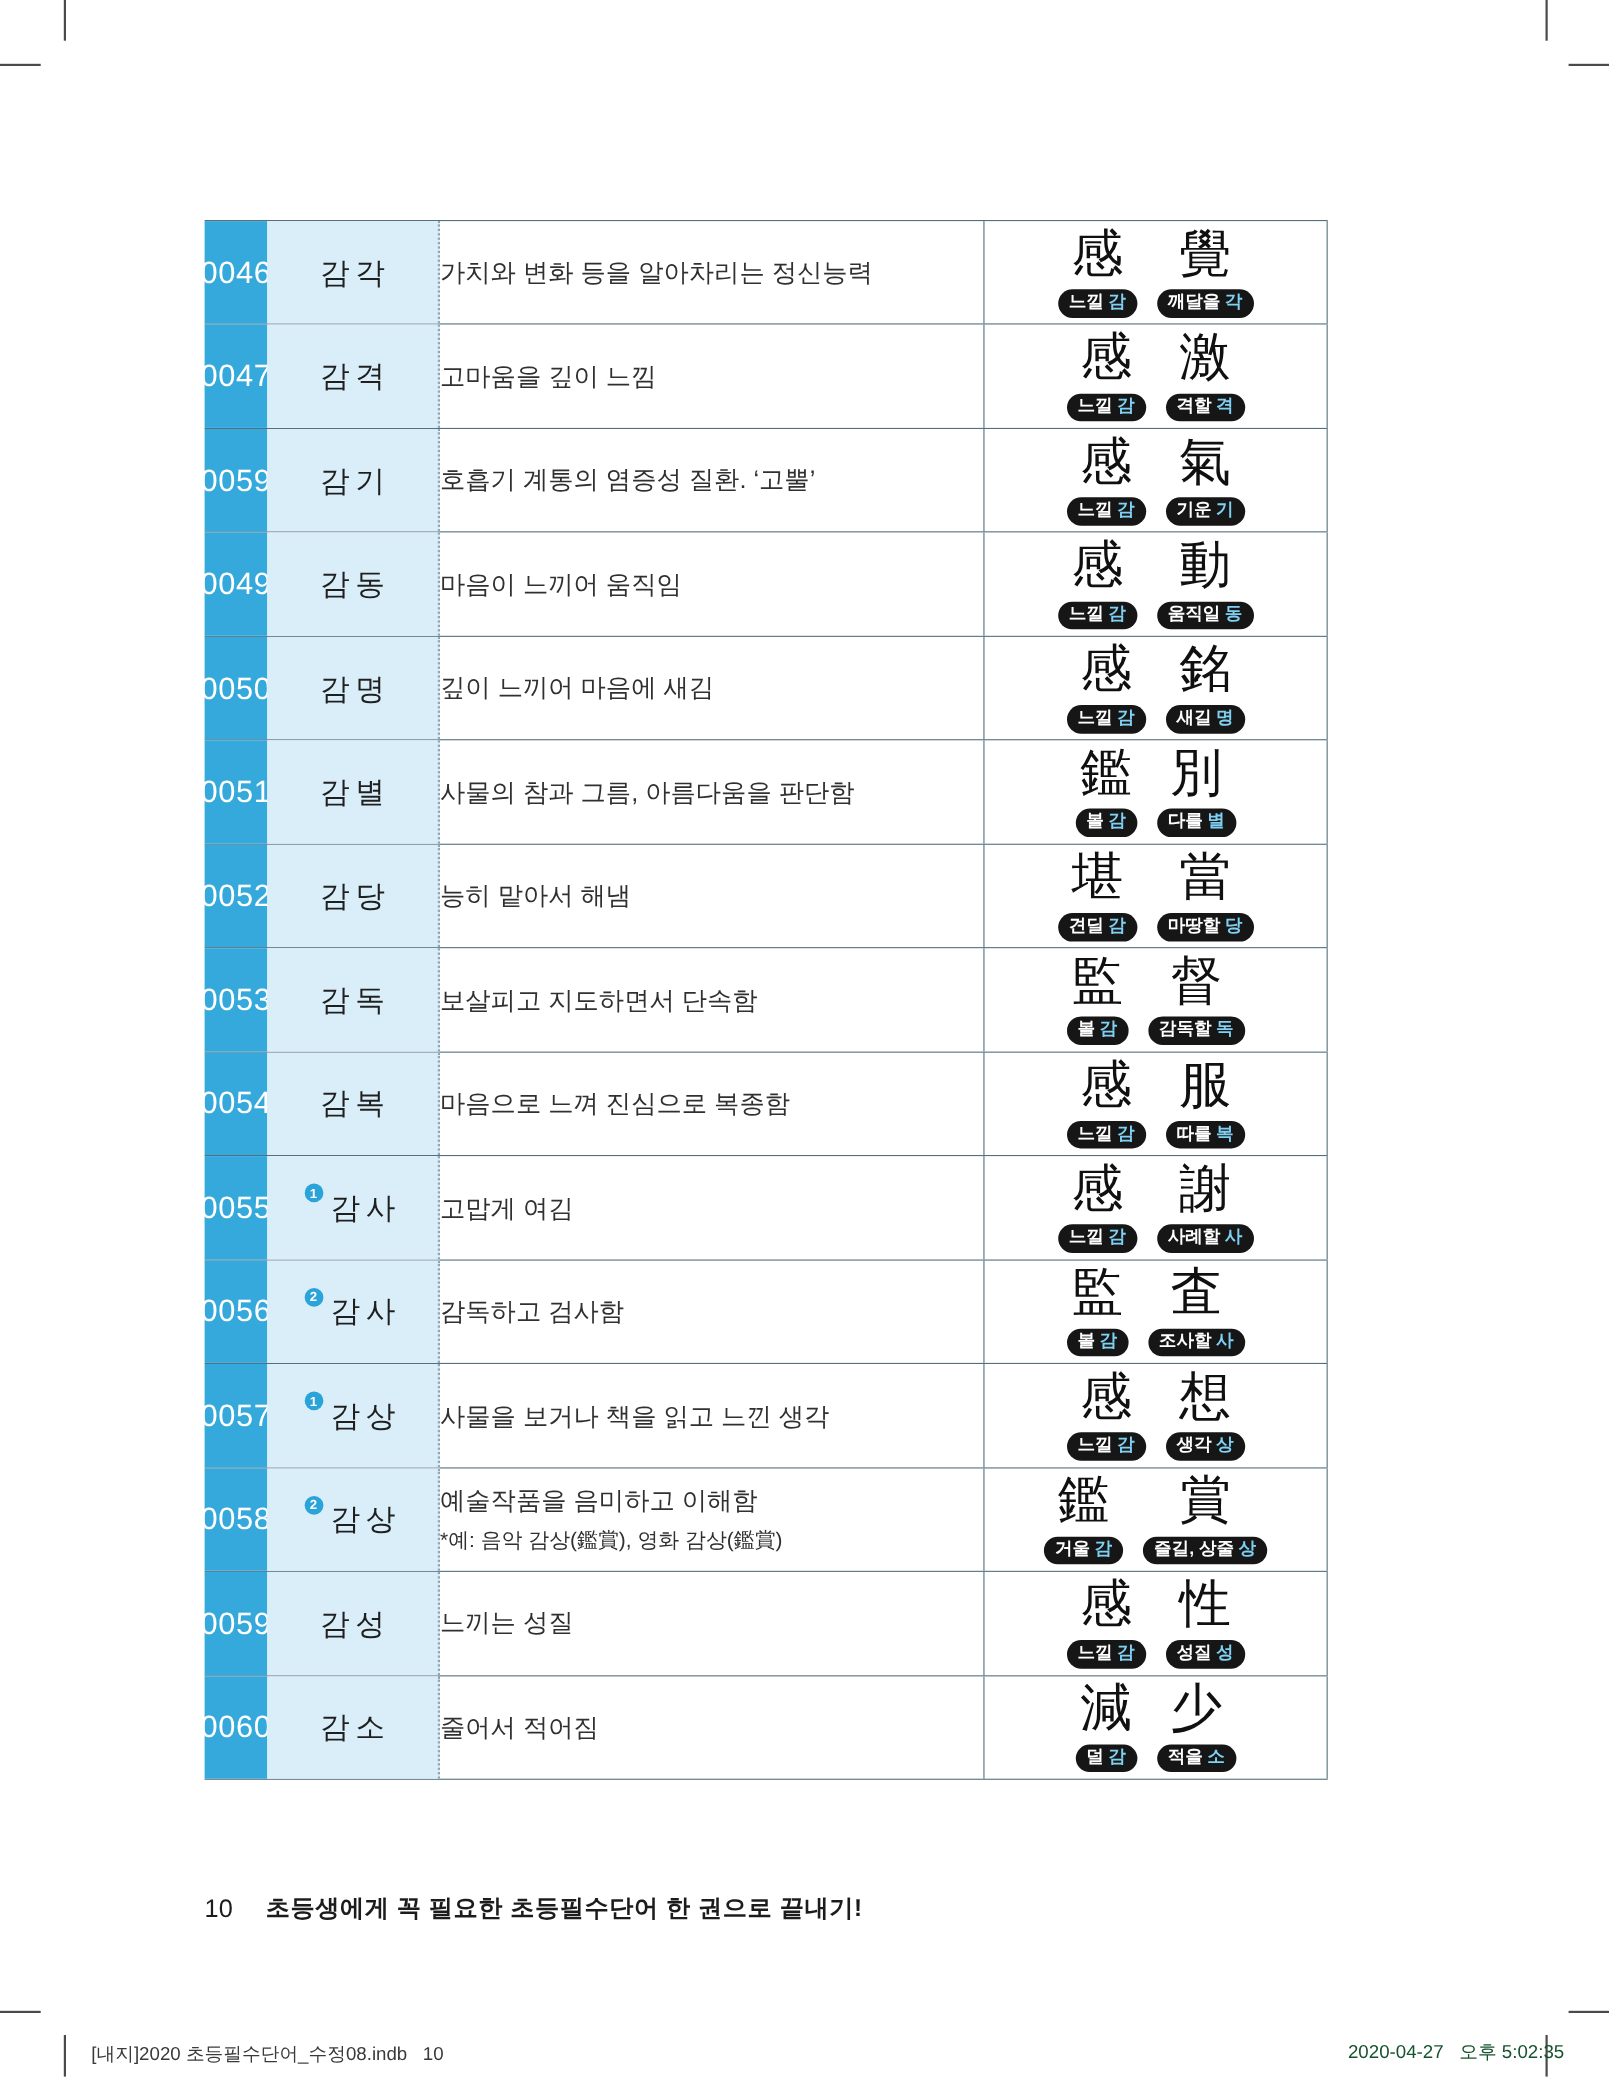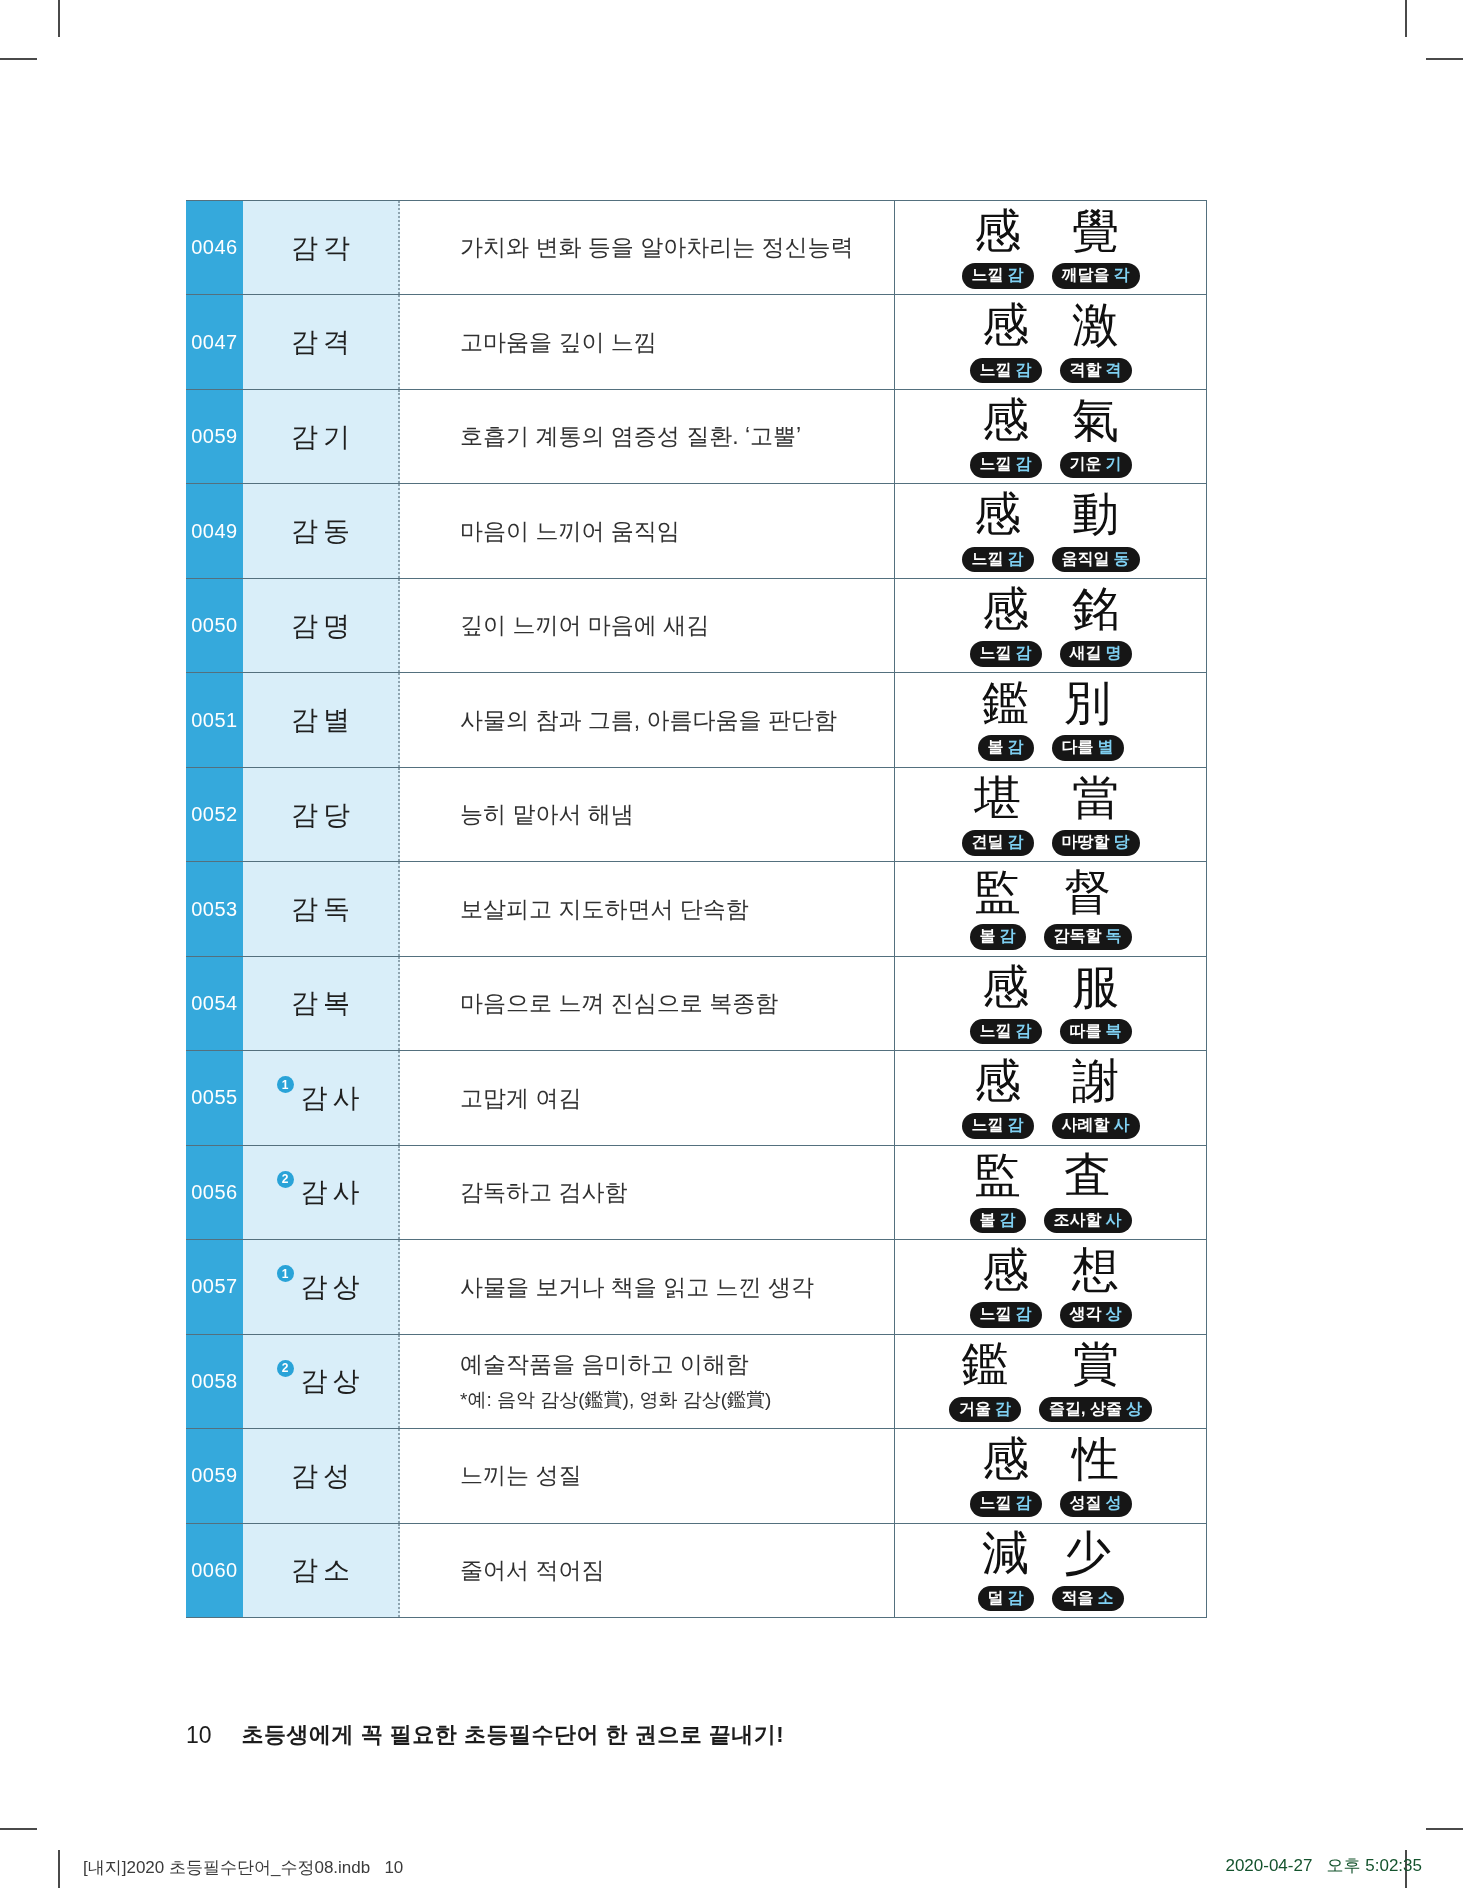--- a/index.html
+++ b/index.html
@@ -13,35 +13,35 @@
 
   
   .vocab-table{
     position:absolute;left:186px;top:200px;width:1021px;height:1417px;
     border-top:1.5px solid #54707e;display:flex;flex-direction:column;
   }
   .row{display:flex;flex:1;border-bottom:1.5px solid #54707e;min-height:0;}
   .cell{display:flex;align-items:center;min-width:0;}
   .cell.num{
     width:57px;background:#35a9dc;color:#ffffff;justify-content:center;
-    font-size:20px;letter-spacing:0.5px;
+    font-size:28px;letter-spacing:0.5px;
   }
   .cell.word{
     width:155px;background:#d9eef9;border-right:2px dotted #8ea4b0;
     justify-content:center;color:#1f1f1f;
   }
   .word-text{font-size:27px;letter-spacing:5px;padding-left:5px;}
   .badge{
     display:inline-flex;align-items:center;justify-content:center;
     width:17px;height:17px;border-radius:50%;background:#29a3d8;color:#fff;
     font-size:12px;font-weight:bold;position:relative;top:-13px;margin-right:2px;flex:none;
   }
   .cell.def{
     flex:1;flex-direction:column;align-items:flex-start;justify-content:center;
-    padding-left:24px;padding-right:10px;color:#303030;margin-left:36px;
+    padding-right:10px;color:#303030;
   }
   .def-text{font-size:23px;line-height:1.25;}
   .def-note{font-size:19px;margin-top:8px;color:#303030;}
   .cell.hanja{
     width:311px;border-left:1.5px solid #54707e;border-right:1.5px solid #54707e;
     justify-content:center;gap:18px;
   }
   .hanja-stack{display:flex;flex-direction:column;align-items:center;}
   .hanja-char{
     font-family:"Liberation Serif","DejaVu Serif",serif;

